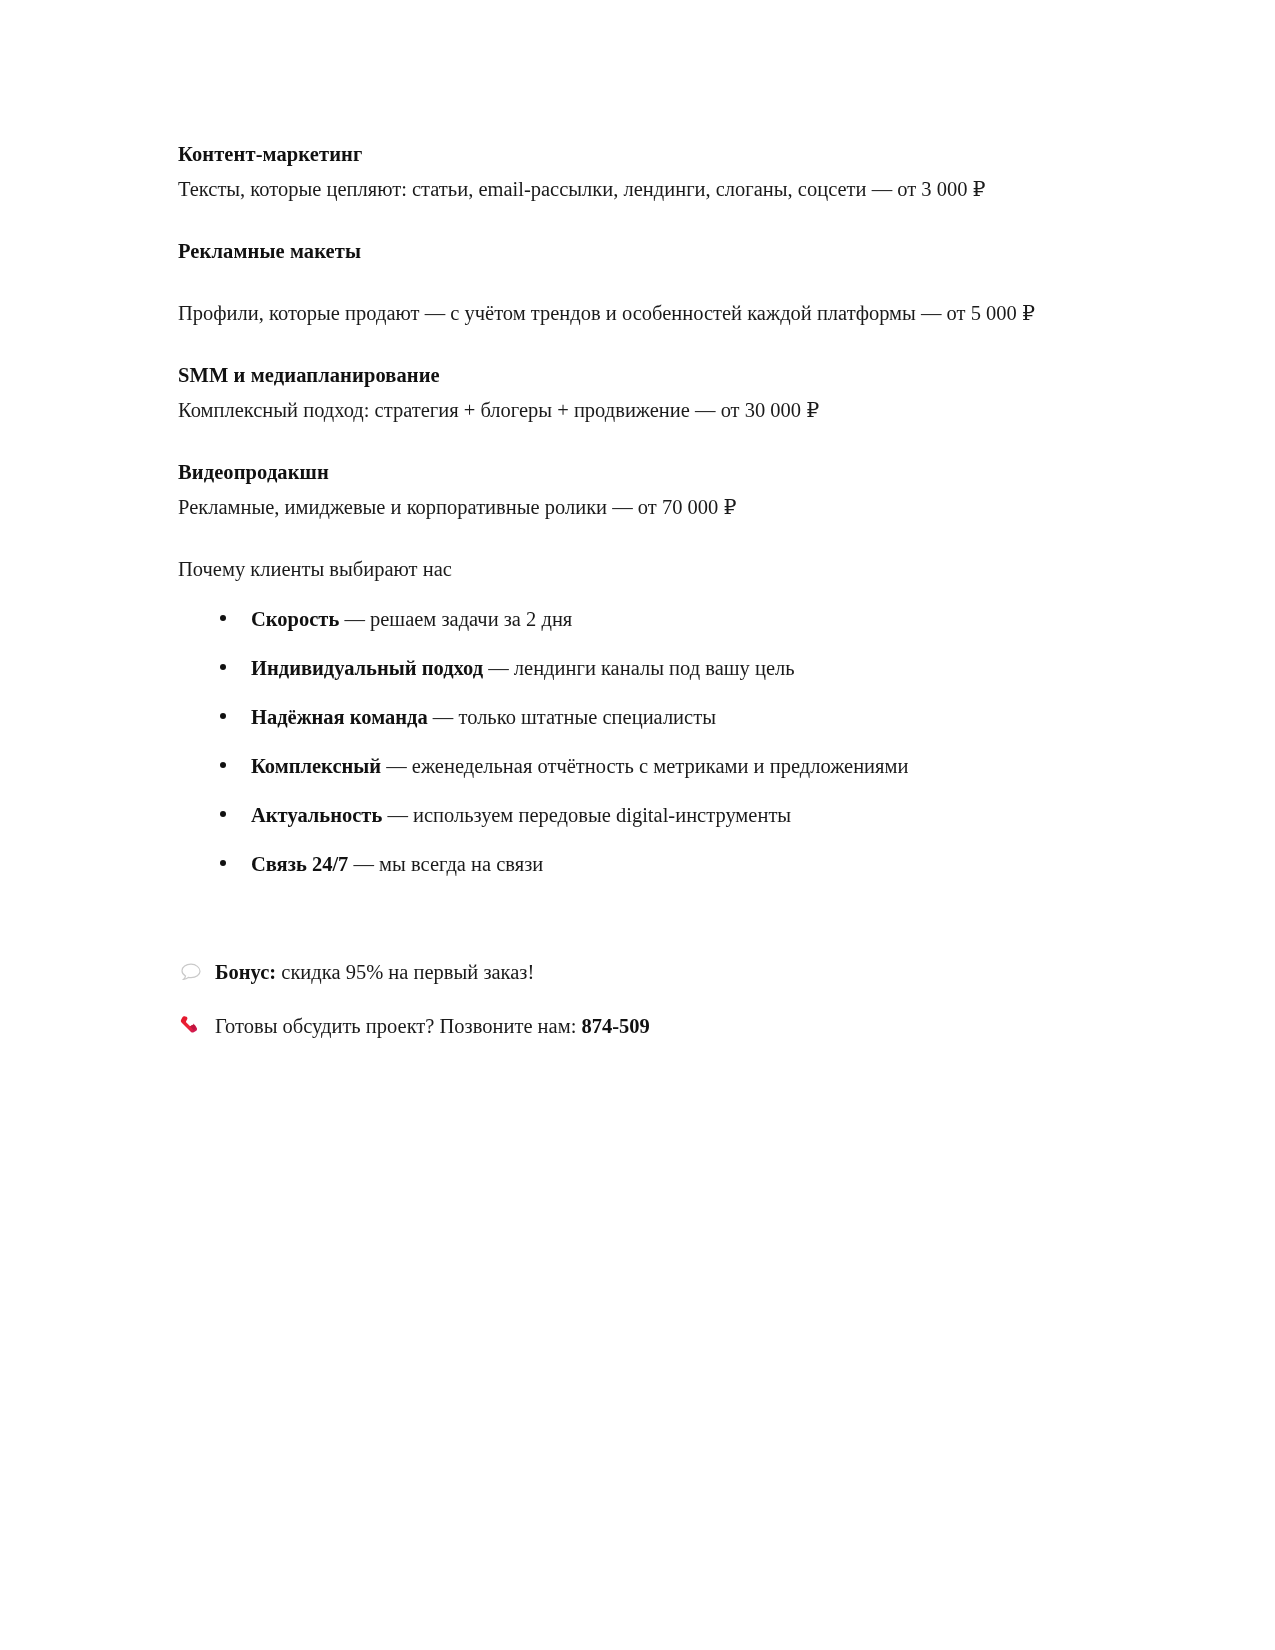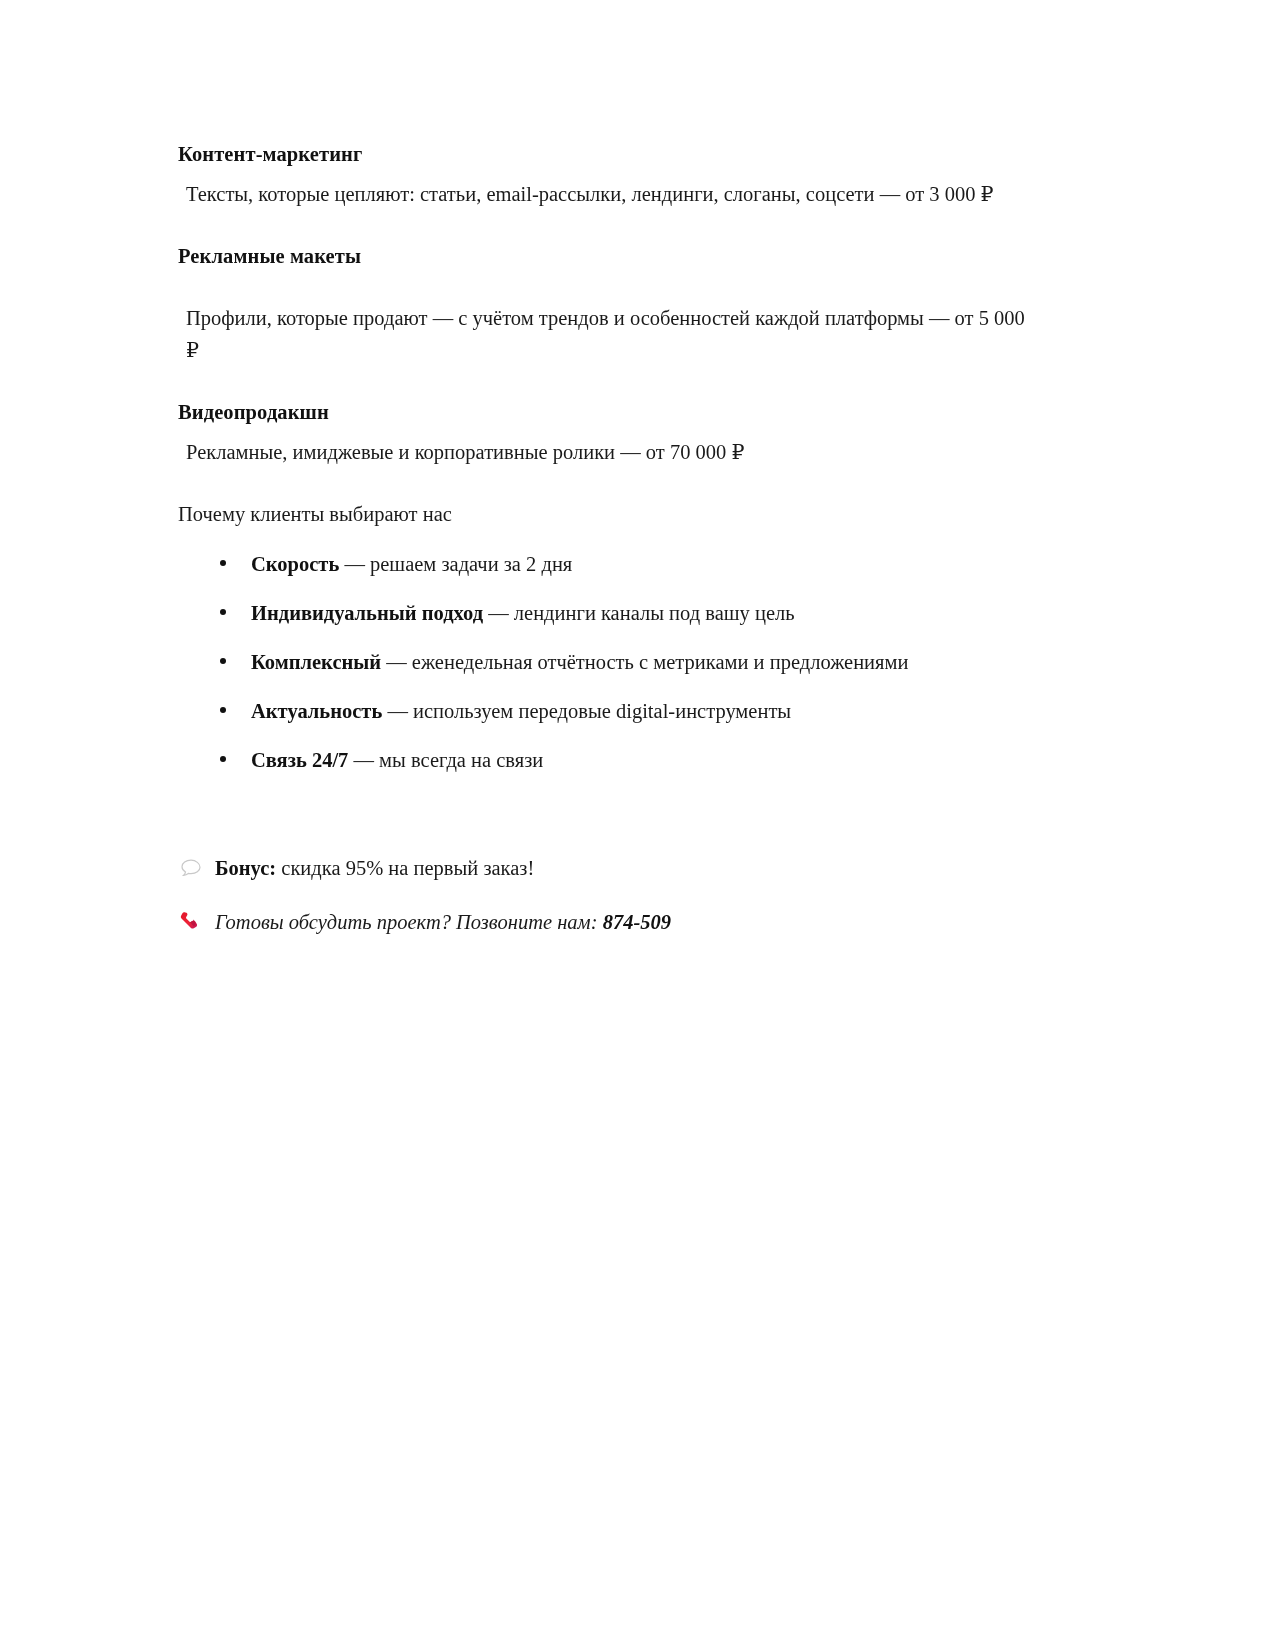--- a/index.html
+++ b/index.html
@@ -40,21 +40,21 @@
     font-weight: bold;
     line-height: 32px;
     letter-spacing: 0.1px;
     margin: 0 0 3px 0;
     color: #111111;
   }
   .service-desc {
     font-size: 20.5px;
     font-weight: normal;
     line-height: 32px;
-    margin: 8px;
+    margin: 0;
     color: #1a1a1a;
   }
 
   
   .benefits-intro {
     font-size: 20.5px;
     line-height: 32px;
     margin: 30px 0 0 0;
     color: #1a1a1a;
   }
@@ -97,21 +97,20 @@
   .note-line {
     position: relative;
     padding-left: 37px;
     font-size: 20.5px;
     line-height: 32px;
     margin-bottom: 22px;
     color: #1a1a1a;
   }
   .note-line:last-child {
     margin-bottom: 10px;
-    font-style: italic;
   }
   .note-line .note-strong {
     font-weight: bold;
     color: #111111;
   }
   .note-icon {
     position: absolute;
     left: 0;
     top: 3px;
     width: 26px;
@@ -135,34 +134,41 @@
     </div>
 
     <div class="service-block">
       <p class="service-title">Рекламные макеты</p>
     </div>
 
     <div class="service-block">
       <p class="service-desc">Профили, которые продают — с учётом трендов и особенностей каждой платформы — от 5 000 ₽</p>
     </div>
 
+    <div class="service-block">
+      <p class="service-title">SMM и медиапланирование</p>
+      <p class="service-desc">Комплексный подход: стратегия + блогеры + продвижение — от 30 000 ₽</p>
+    </div>
 
     <div class="service-block">
       <p class="service-title">Видеопродакшн</p>
       <p class="service-desc">Рекламные, имиджевые и корпоративные ролики — от 70 000 ₽</p>
     </div>
 
     <p class="benefits-intro">Почему клиенты выбирают нас</p>
 
     <ul class="benefits-list">
       <li>
         <span class="bullet-dot"></span><span class="term">Скорость</span><span> — решаем задачи за 2 дня</span>
       </li>
       <li>
         <span class="bullet-dot"></span><span class="term">Индивидуальный подход</span><span> — лендинги каналы под вашу цель</span>
+      </li>
+      <li>
+        <span class="bullet-dot"></span><span class="term">Надёжная команда</span><span> — только штатные специалисты</span>
       </li>
       <li>
         <span class="bullet-dot"></span><span class="term">Комплексный</span><span> — еженедельная отчётность с метриками и предложениями</span>
       </li>
       <li>
         <span class="bullet-dot"></span><span class="term">Актуальность</span><span> — используем передовые digital-инструменты</span>
       </li>
       <li>
         <span class="bullet-dot"></span><span class="term">Связь 24/7</span><span> — мы всегда на связи</span>
       </li>

